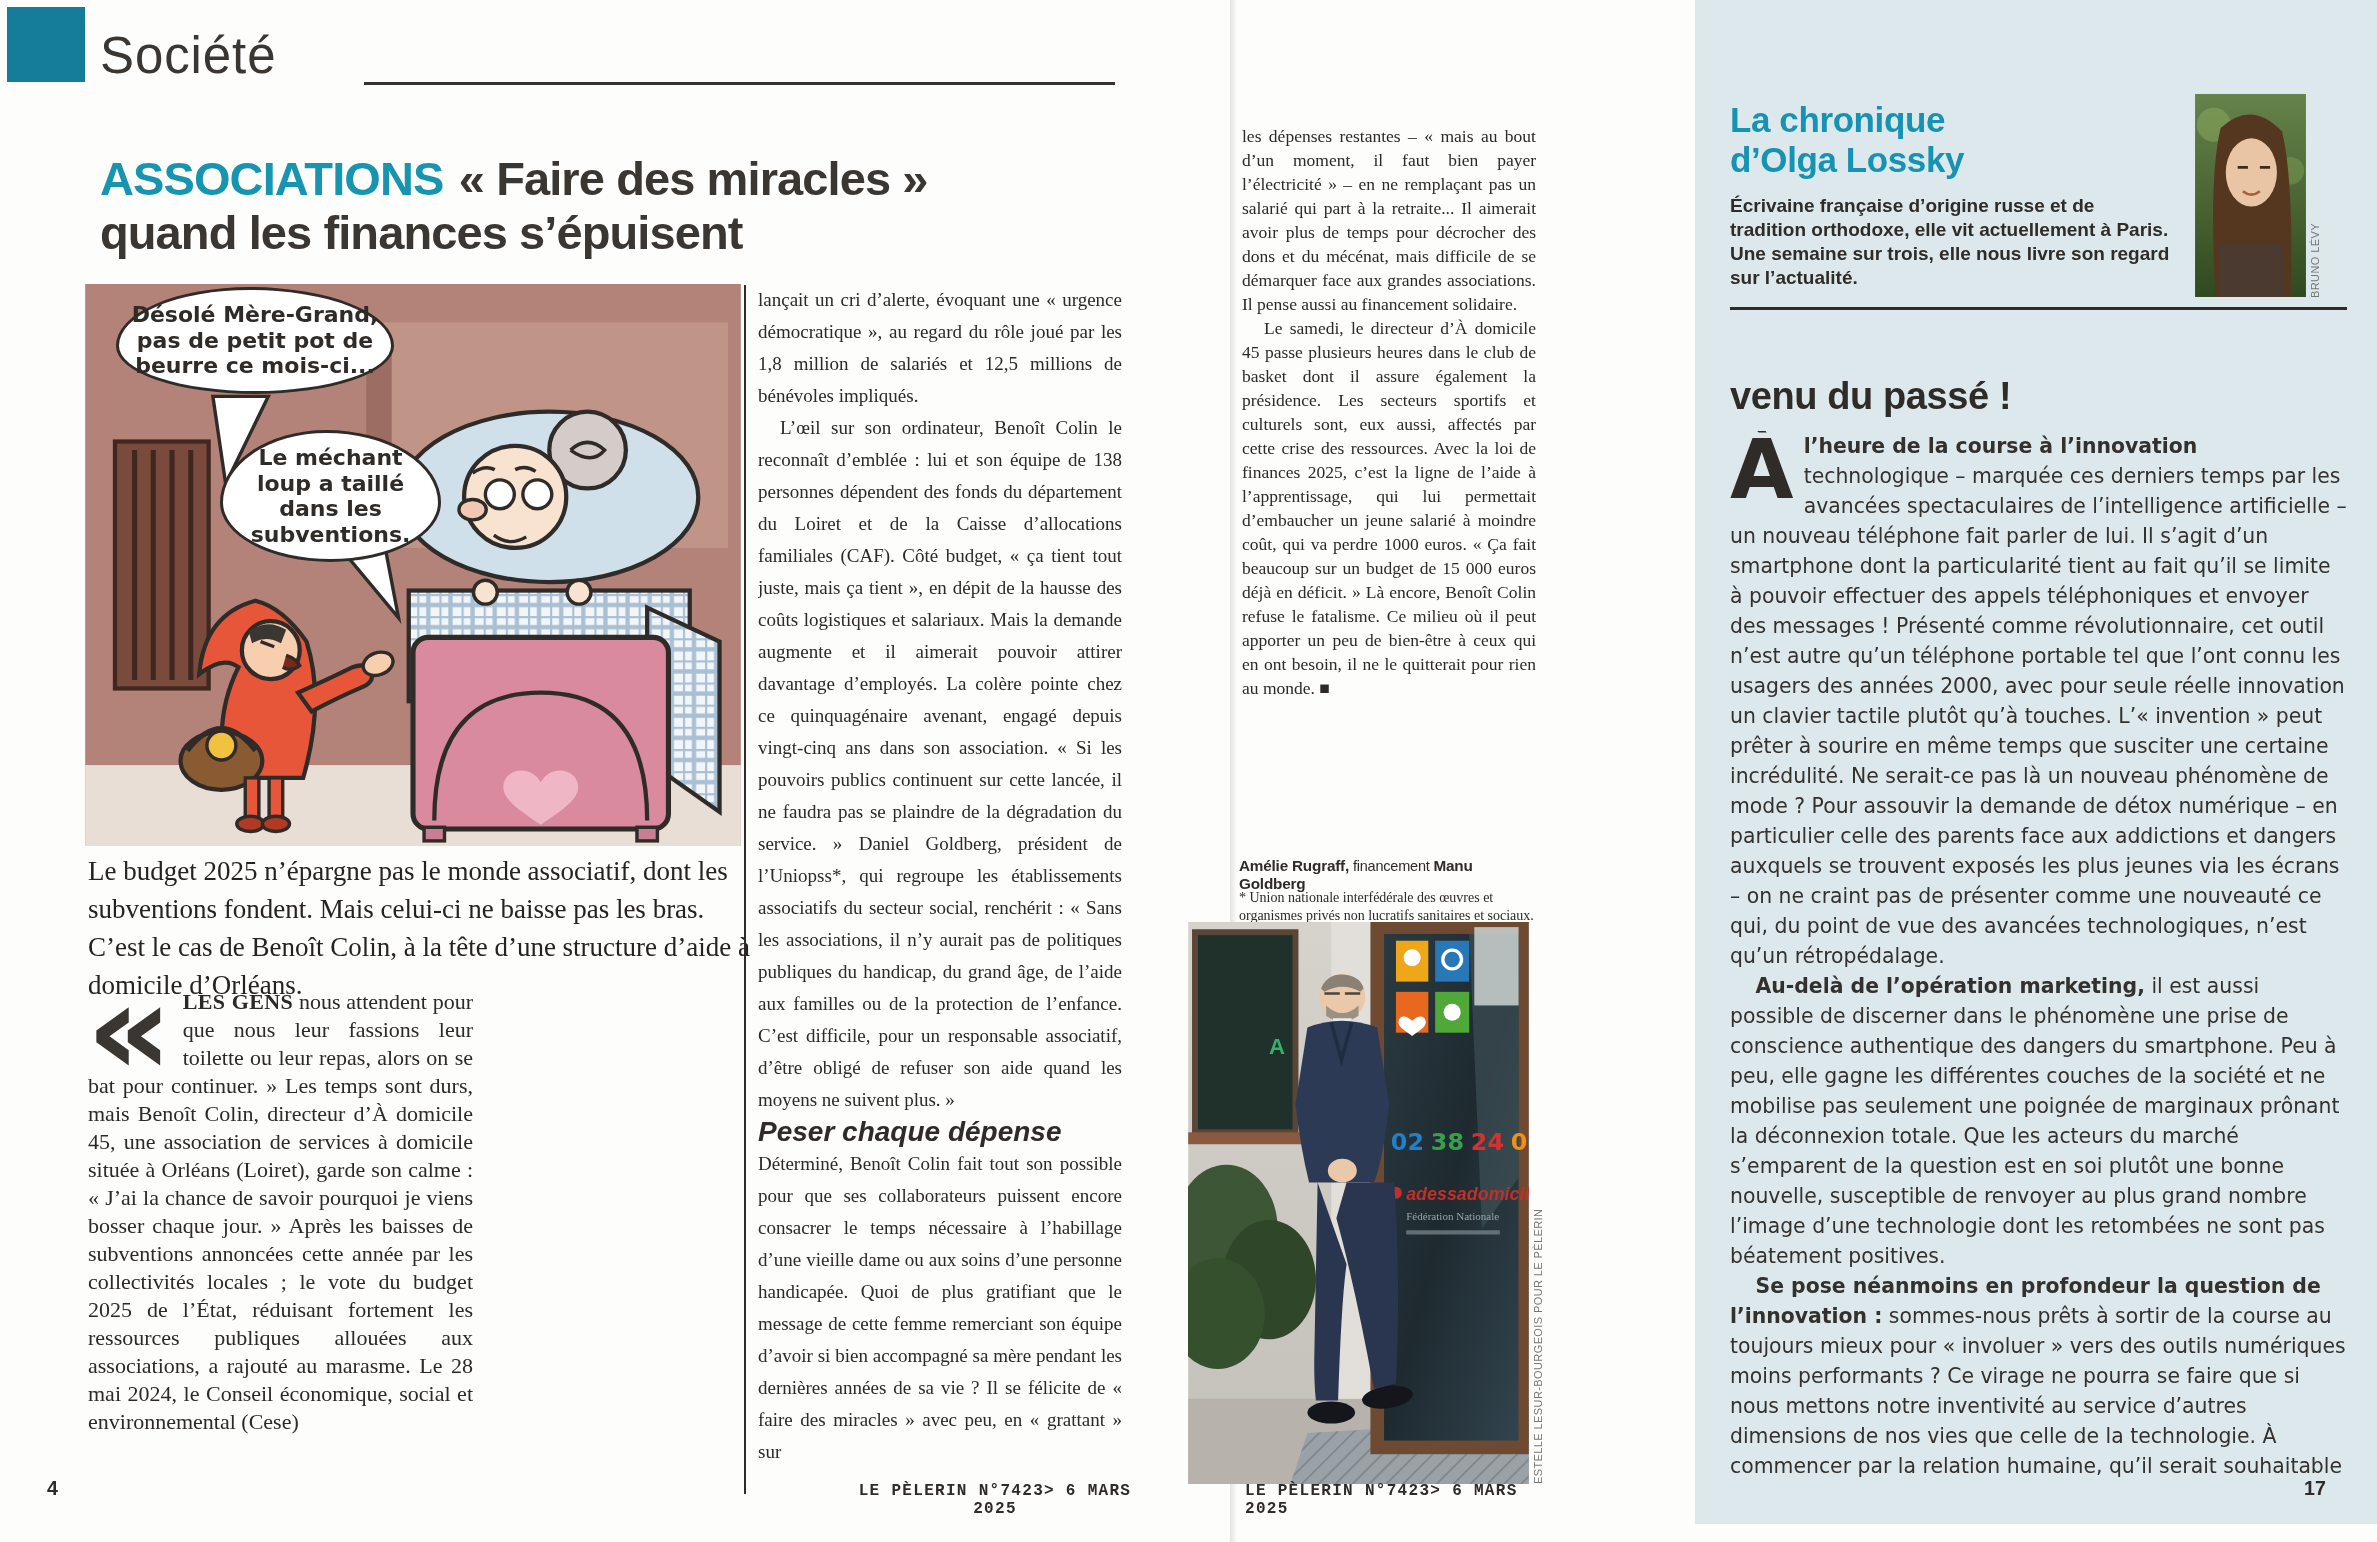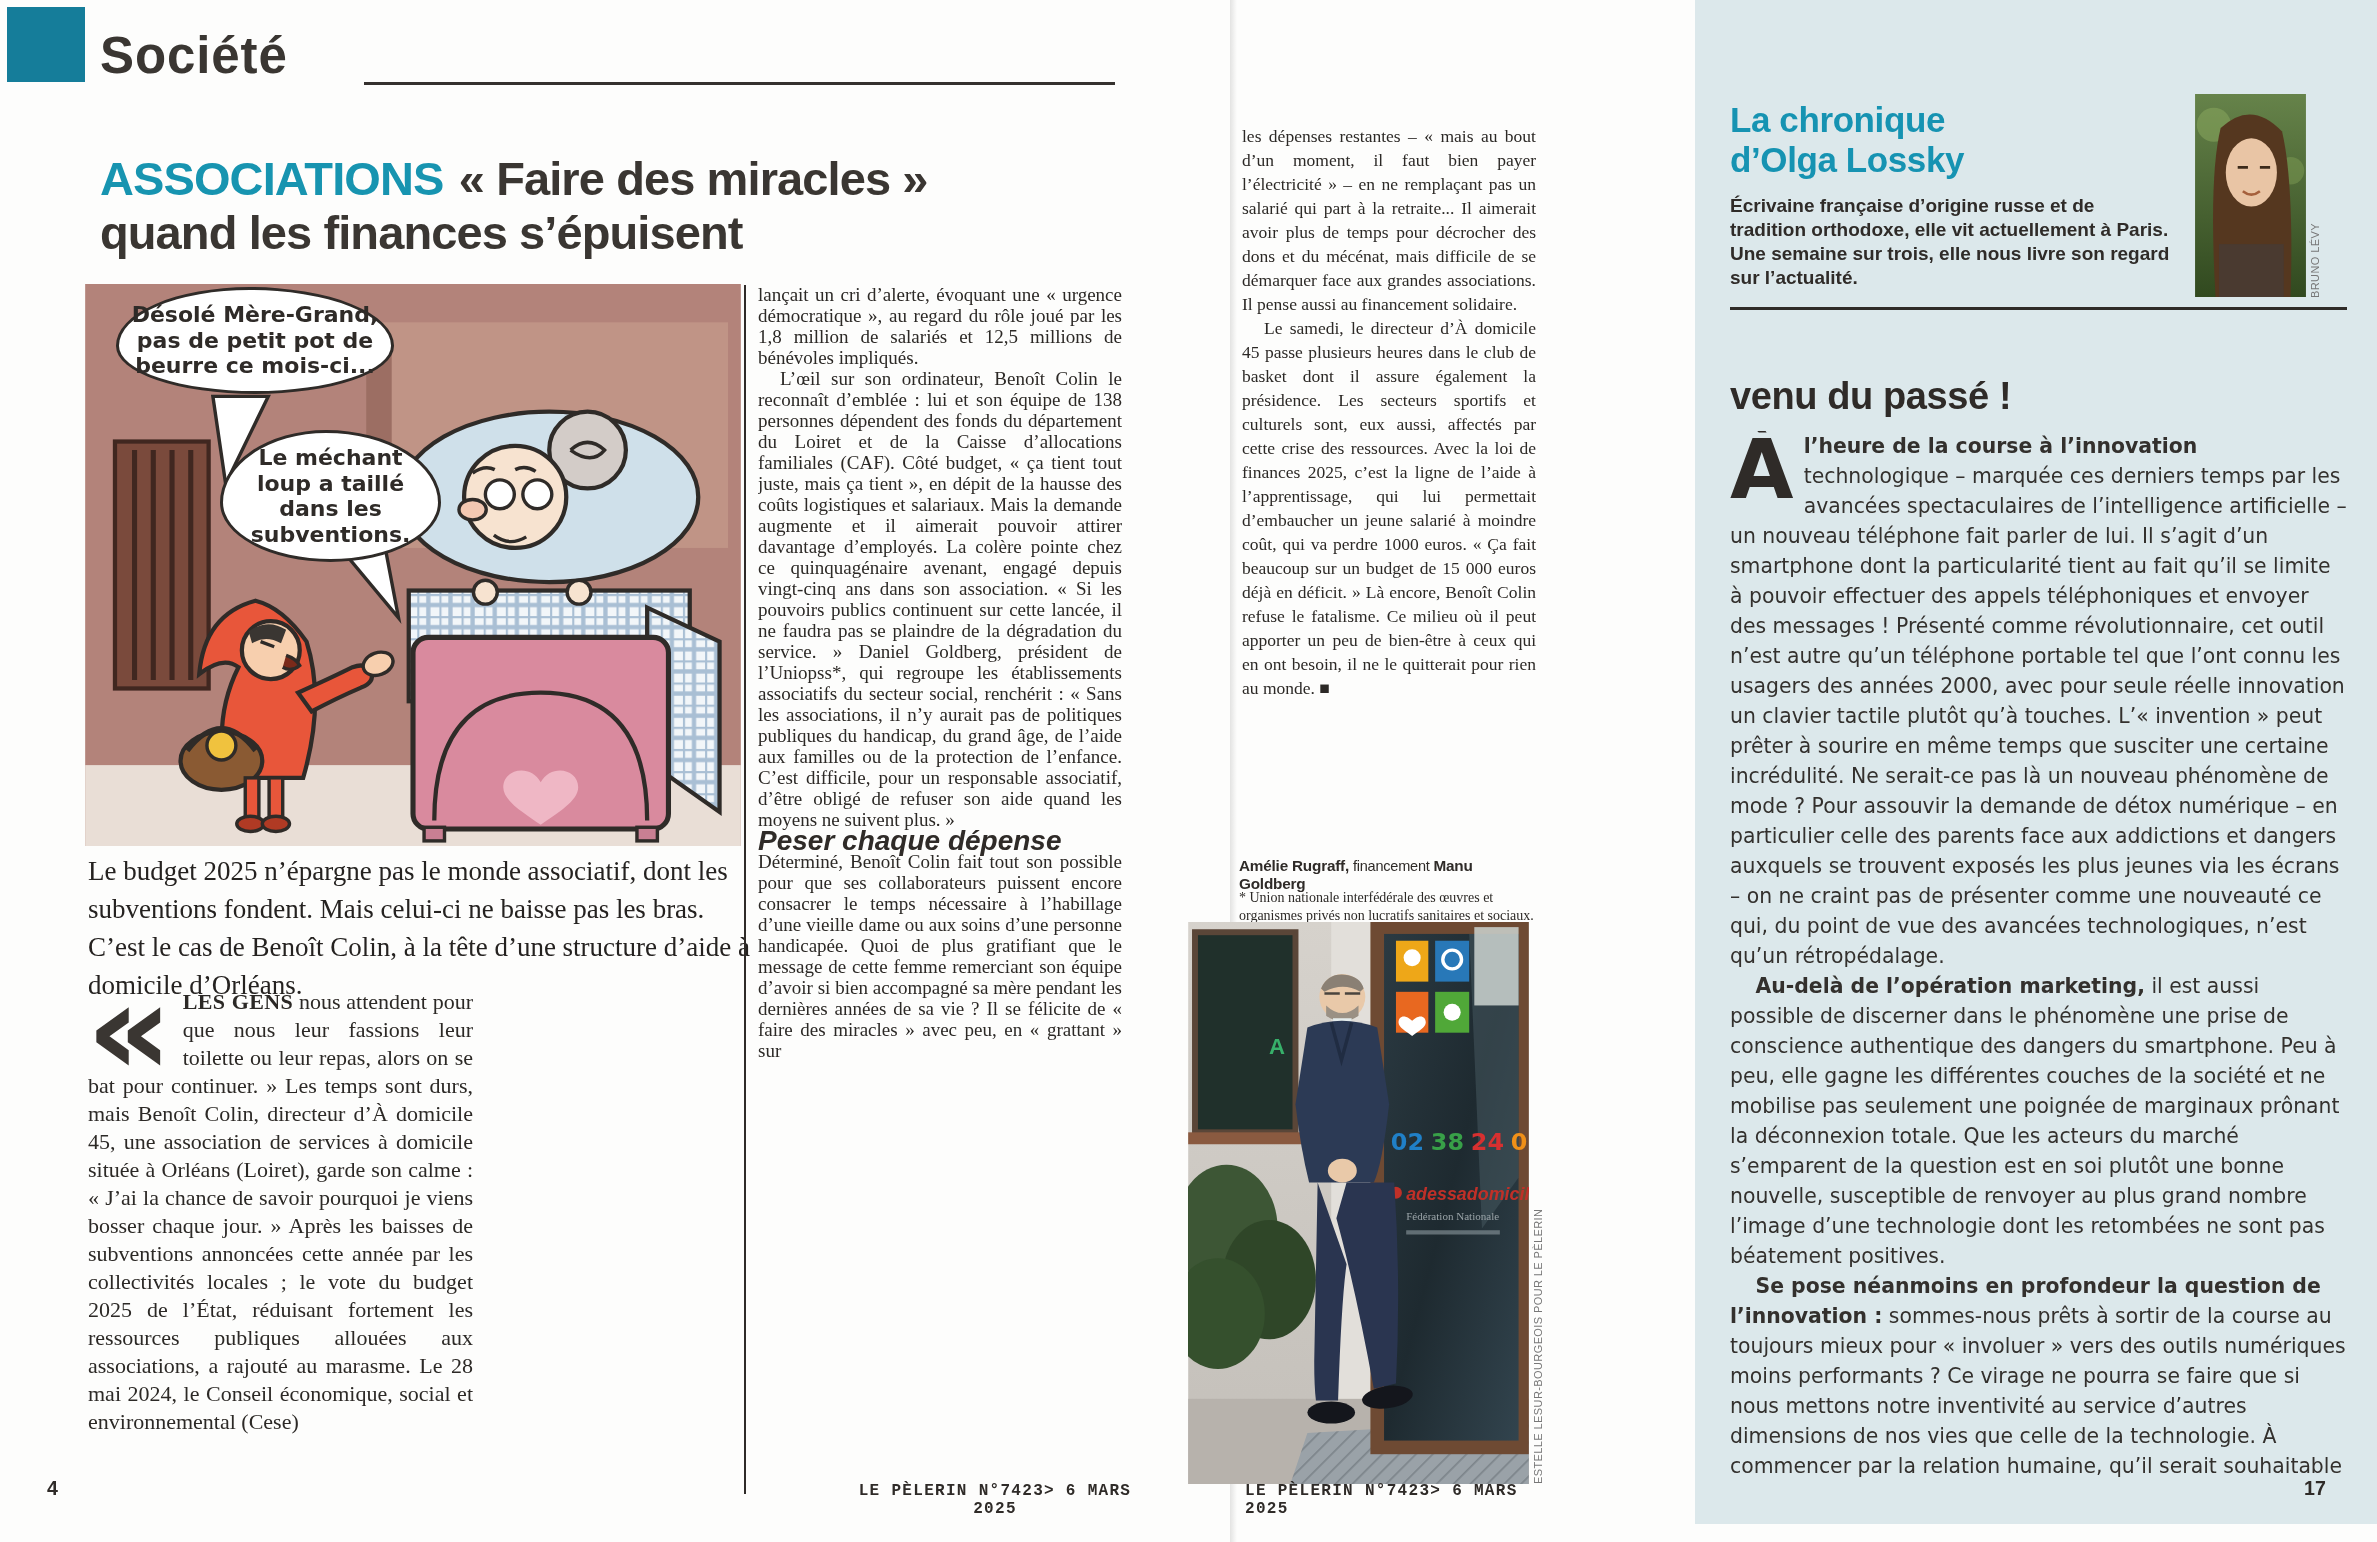--- a/index.html
+++ b/index.html
@@ -1,21 +1,21 @@
 <!DOCTYPE html>
 <html lang="fr" style="font-size:13.6px"><head>
 <meta charset="utf-8">
 <style>
   html,body{margin:0;padding:0;background:#ffffff;}
   #canvas{position:relative;width:2377px;height:1543px;background:#fdfdfc;overflow:hidden;
           font-family:"Liberation Sans",sans-serif;color:#35312e;}
   .abs{position:absolute;}
   
   .teal-square{left:6.8px;top:6.8px;width:78px;height:75px;background:#157d9a;}
-  .section-title{left:100px;top:25.5px;font-family:"Liberation Sans",sans-serif;font-weight:700;
+  .section-title{left:100px;top:25.5px;font-family:"Liberation Sans",sans-serif;font-weight:400;
                  font-size:51px;letter-spacing:0.9px;color:#3a3632;}
   .section-rule{left:364px;top:82px;width:751px;height:3.4px;background:#35312e;}
   .headline{left:100px;top:152px;width:1022px;font-weight:bold;font-size:47px;line-height:54px;
             letter-spacing:-0.9px;color:#3a3632;}
   .kicker{color:#1794b0;margin-right:15.3px;}
   
   .cartoon{left:85px;top:284px;width:656px;height:562px;}
   .bubble{position:absolute;background:#fff;border:3.4px solid #2f2b28;color:#2f2b28;
           font-family:"DejaVu Sans",sans-serif;font-weight:bold;text-align:center;
           font-size:22px;line-height:25.5px;padding:12px 8.5px;
@@ -26,21 +26,21 @@
   .intro{left:88px;top:852px;width:668px;height:166px;overflow:hidden;
          font-family:"Liberation Serif",serif;font-size:27px;line-height:38px;color:#252220;}
   .colA{left:88px;top:988px;width:385px;height:498px;overflow:hidden;
         font-family:"Liberation Serif",serif;font-size:22px;line-height:28px;
         text-align:justify;color:#2c2926;}
   .bigquote{float:left;font-family:"DejaVu Sans",sans-serif;font-weight:bold;font-size:128px;
             line-height:78px;margin:3.4px 12px 0 0;color:#3a3632;transform:scaleX(1.05);}
   .lead-caps{font-weight:bold;letter-spacing:0.4px;}
   .vrule{left:744px;top:285px;width:1.7px;height:1209px;background:#2f2b28;}
   .colB{left:758px;top:284px;width:364px;height:1211px;overflow:hidden;
-        font-family:"Liberation Serif",serif;font-size:19px;line-height:21px;
+        font-family:"Liberation Serif",serif;font-size:19px;line-height:32px;
         text-align:justify;color:#2c2926;}
   .colB p,.colC p{margin:0;}
   .indent{text-indent:22px;}
   .subhead{font-family:"Liberation Sans",sans-serif;font-style:italic;font-weight:bold;
            font-size:28px;margin:17px 0 8.5px 0;color:#2f2b28;text-align:left;}
   .caption{left:473px;top:1308px;width:266px;text-align:right;font-weight:bold;
            font-size:18px;line-height:22.6px;color:#3a3632;}
   
   .colC{left:1242px;top:124px;width:294px;height:726px;overflow:hidden;
         font-family:"Liberation Serif",serif;font-size:17.5px;line-height:24px;

